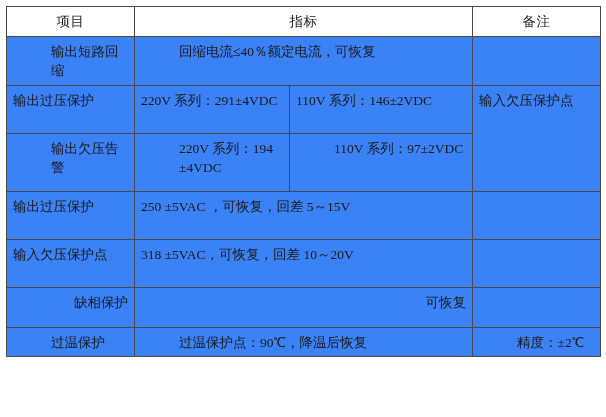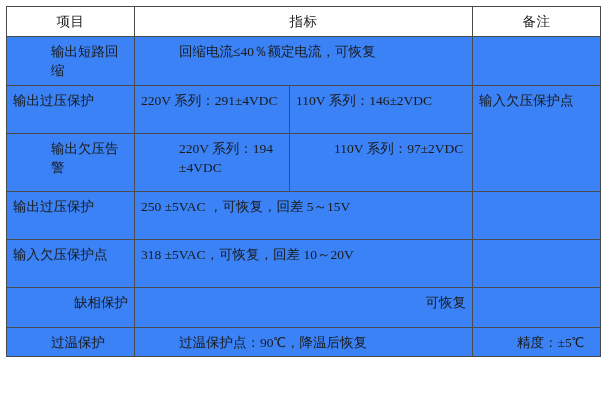--- a/index.html
+++ b/index.html
@@ -115,18 +115,18 @@
 
       <tr class="r-med">
         <td class="item">缺相保护</td>
         <td class="item" colspan="2">可恢复</td>
         <td class="item"></td>
       </tr>
 
       <tr class="r-short">
         <td class="item">过温保护</td>
         <td class="item" colspan="2">过温保护点：90℃，降温后恢复</td>
-        <td class="item">精度：±5℃</td>
+        <td class="item">精度：±2℃</td>
       </tr>
 
     </tbody>
   </table>
 </div>
 
 </body></html>

